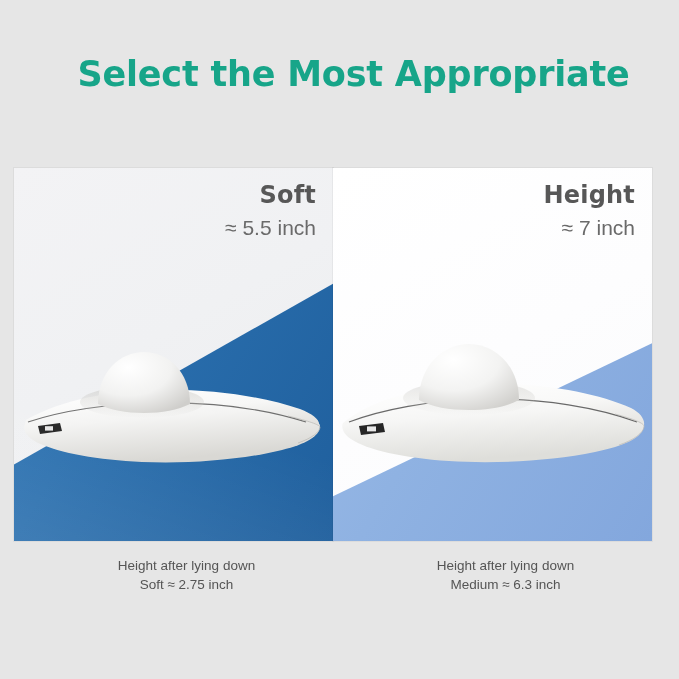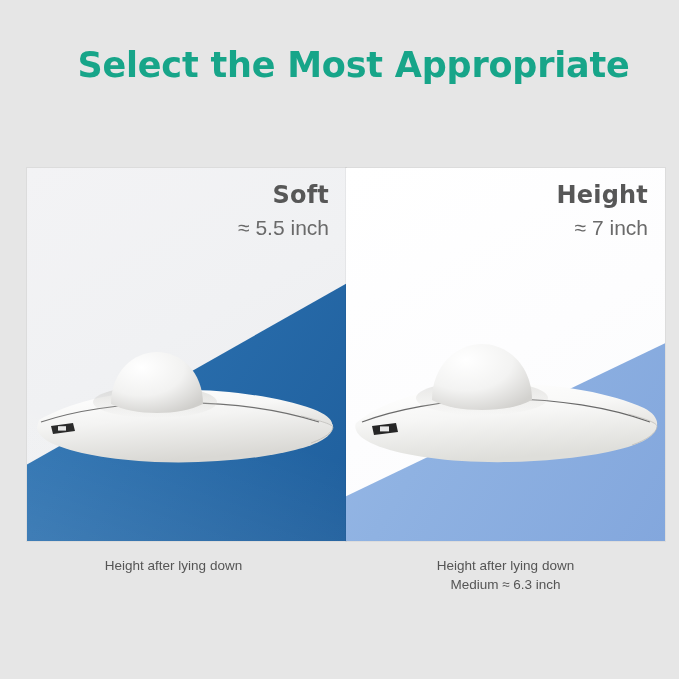--- a/index.html
+++ b/index.html
@@ -25,21 +25,21 @@
 
   
   .header {
     position: absolute;
     left: 0;
     top: 44px;
     width: 679px;
     text-align: center;
   }
   .main-title {
-    margin: 0;
+    margin: 9px;
     font-size: 35px;
     line-height: 42px;
     font-weight: bold;
     letter-spacing: -0.2px;
     color: #17a589;
     font-family: "DejaVu Sans", sans-serif;
     padding-left: 28px;
   }
   .subtitle {
     margin: 0;
@@ -51,21 +51,21 @@
   }
 
   
   .panels {
     position: absolute;
     left: 14px;
     top: 168px;
     width: 651px;
     height: 373px;
     display: flex;
-    justify-content: flex-end;
+    justify-content: flex-start;
   }
 
   .panel {
     position: relative;
     width: 319px;
     height: 373px;
     overflow: hidden;
     box-shadow: 0 0 0 1px rgba(0,0,0,0.045);
   }
 
@@ -157,21 +157,21 @@
     height: 100%;
   }
 
   
   .captions {
     position: absolute;
     left: 14px;
     top: 556px;
     width: 651px;
     display: flex;
-    justify-content: space-between;
+    justify-content: flex-end;
   }
   .caption {
     width: 319px;
     text-align: center;
     color: #555555;
     font-size: 13.5px;
     line-height: 19px;
     font-family: "Liberation Sans", sans-serif;
   }
   .caption-line {
@@ -318,20 +318,21 @@
           </g>
         </svg>
       </div>
     </div>
 
   </div>
 
   <div class="captions">
     <div class="caption">
       <span class="caption-line">Height after lying down</span>
+      <span class="caption-line">Soft ≈ 2.75 inch</span>
     </div>
     <div class="caption">
       <span class="caption-line">Height after lying down</span>
       <span class="caption-line">Medium ≈ 6.3 inch</span>
     </div>
   </div>
 
 </div>
 
 </body></html>

